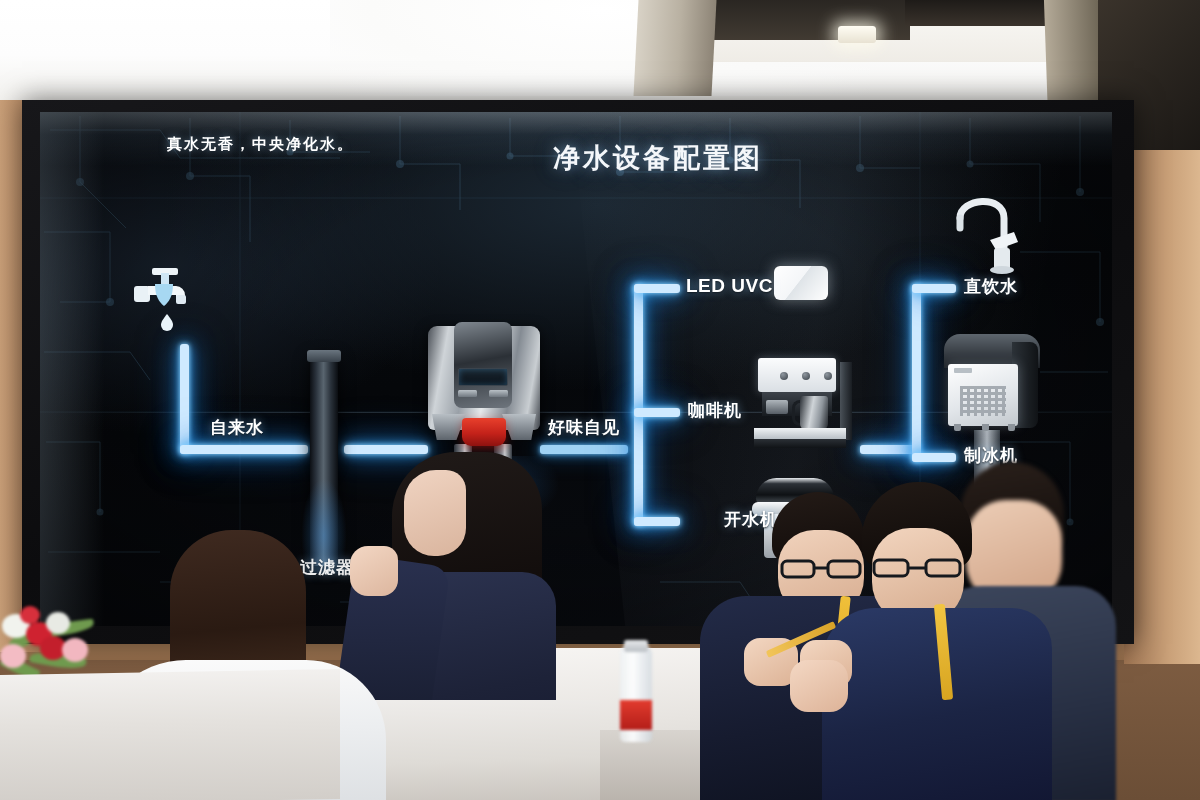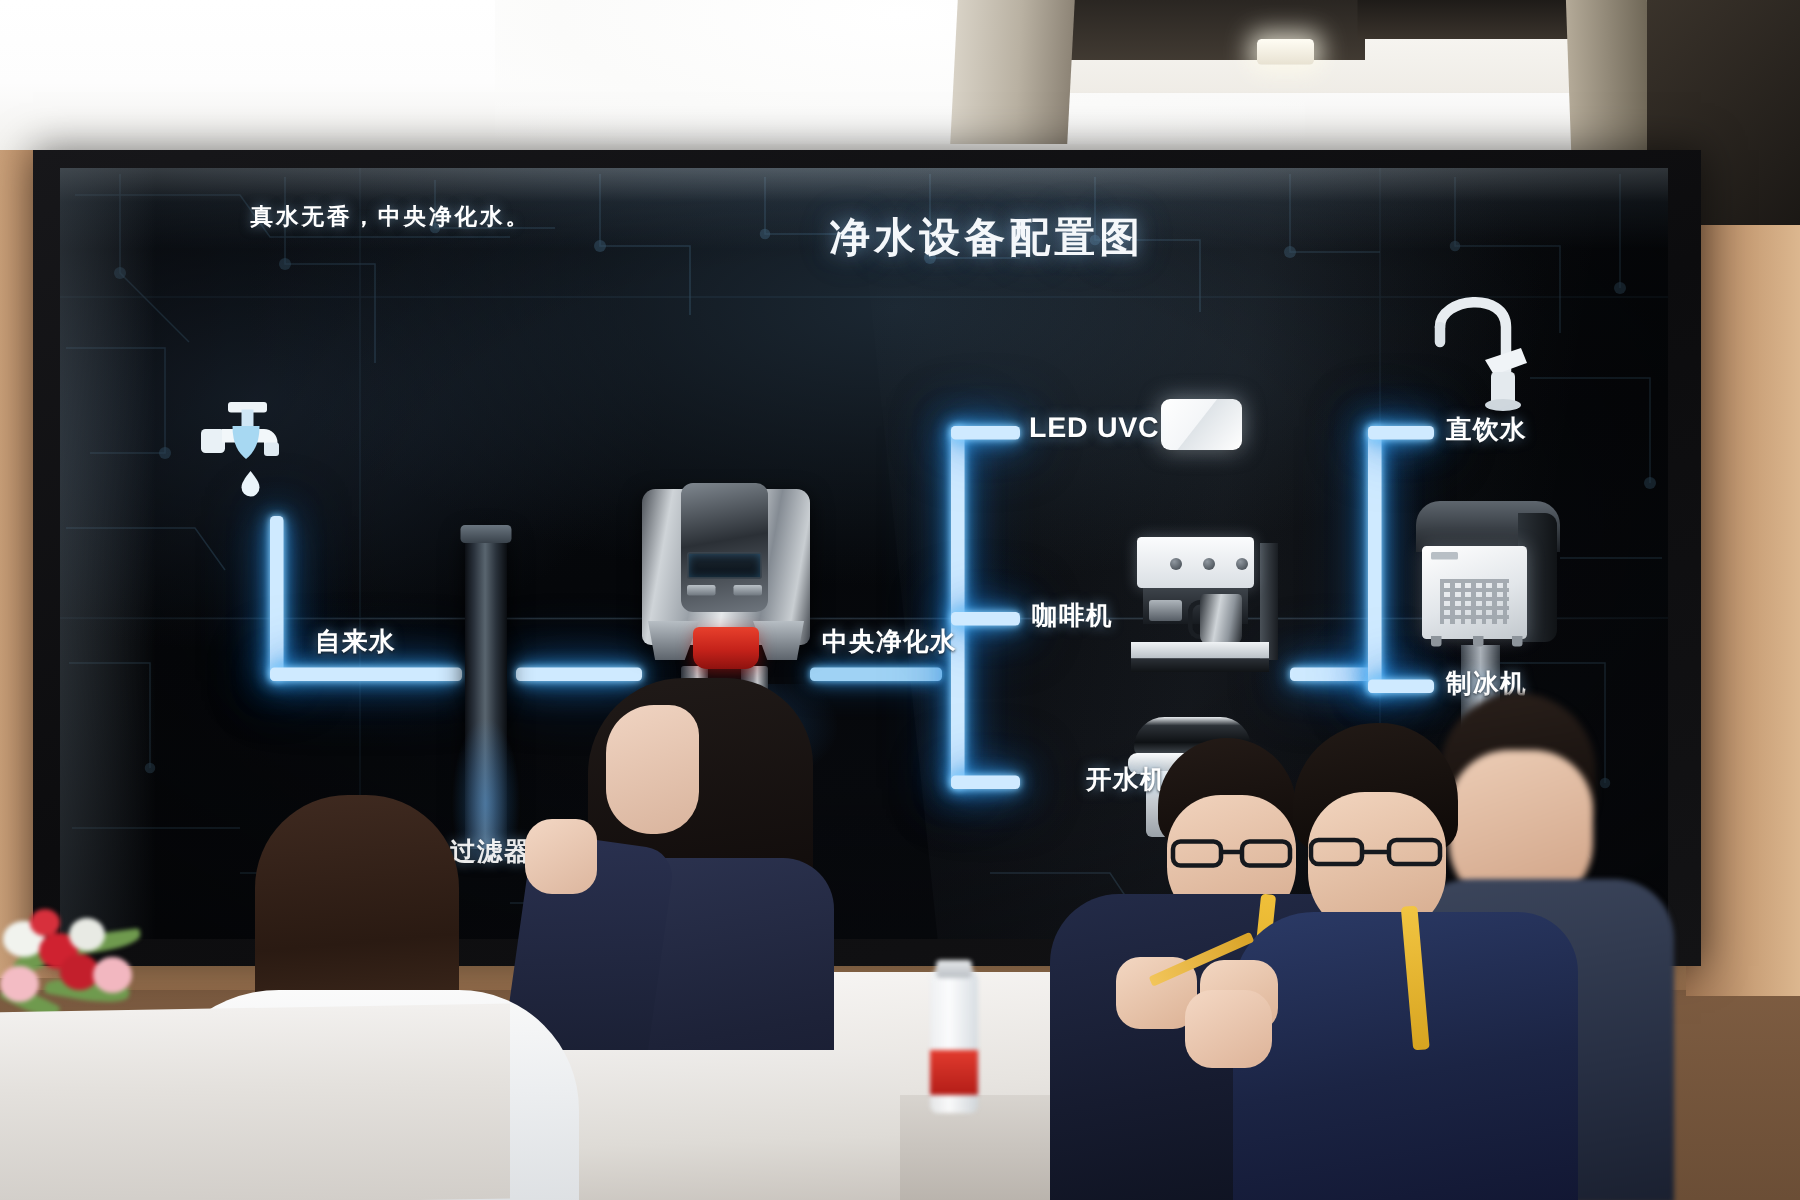--- a/index.html
+++ b/index.html
@@ -690,21 +690,21 @@
     <div class="ice-front"></div>
     <div class="ice-badge"></div>
     <div class="ice-vent"></div>
     <div class="ice-leg" style="left:16px;"></div>
     <div class="ice-leg" style="left:44px;"></div>
     <div class="ice-leg" style="left:70px;"></div>
   </div>
 
   <div class="nlabel" style="left:210px; top:416px;">自来水</div>
   <div class="nlabel occluded" style="left:300px; top:556px;">过滤器</div>
-  <div class="nlabel" style="left:548px; top:416px;">中央净化水</div>
+  <div class="nlabel" style="left:548px; top:416px;">好味自见</div>
   <div class="nlabel lat" style="left:686px; top:275px;">LED UVC</div>
   <div class="nlabel" style="left:688px; top:399px;">咖啡机</div>
   <div class="nlabel" style="left:724px; top:508px;">开水机</div>
   <div class="nlabel" style="left:964px; top:275px;">直饮水</div>
   <div class="nlabel" style="left:964px; top:444px;">制冰机</div>
 
   <div class="flowers blurmask">
     <div class="leaf" style="left:6px; top:34px; width:44px; height:14px; transform:rotate(-24deg);"></div>
     <div class="leaf" style="left:44px; top:26px; width:50px; height:12px; transform:rotate(-8deg);"></div>
     <div class="leaf" style="left:30px; top:58px; width:56px; height:13px; transform:rotate(10deg);"></div>

